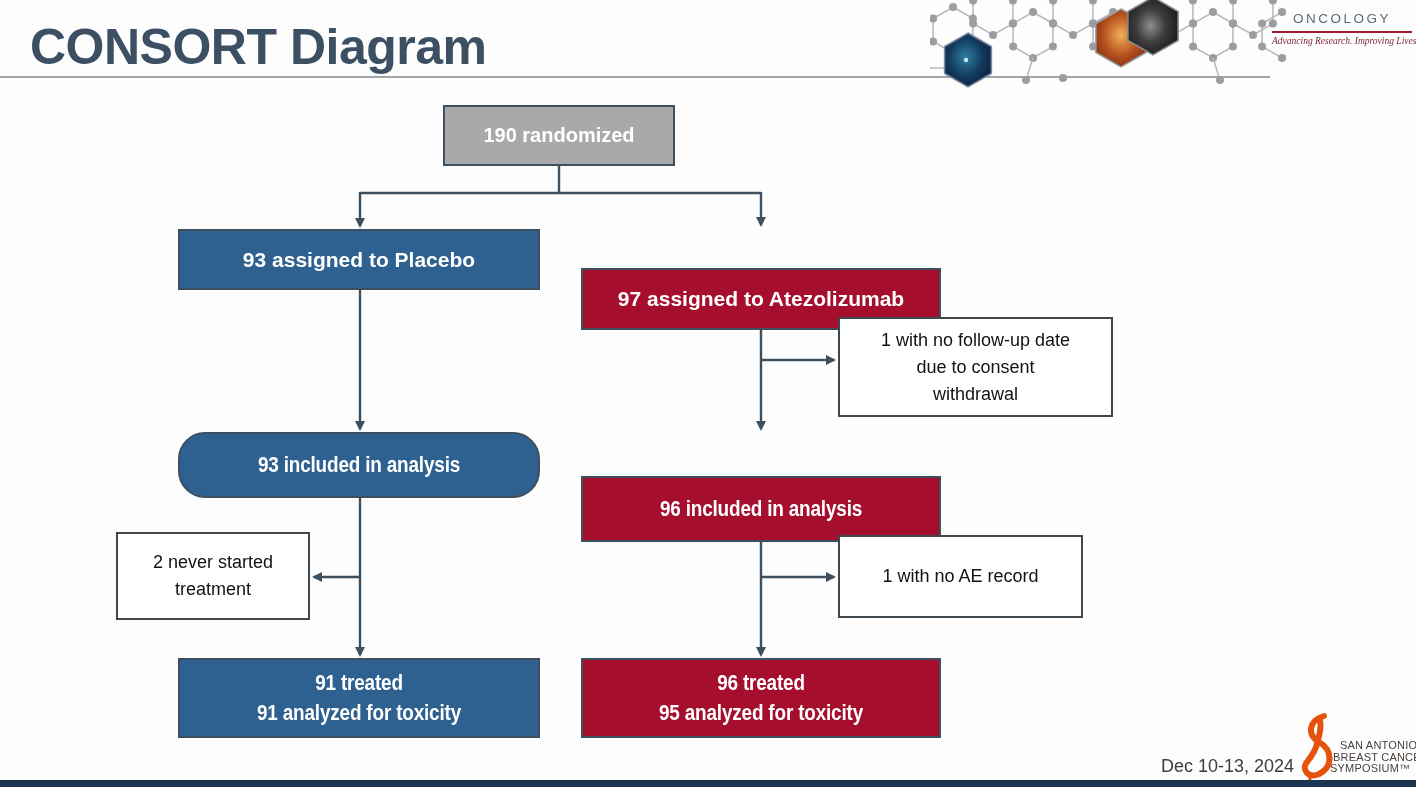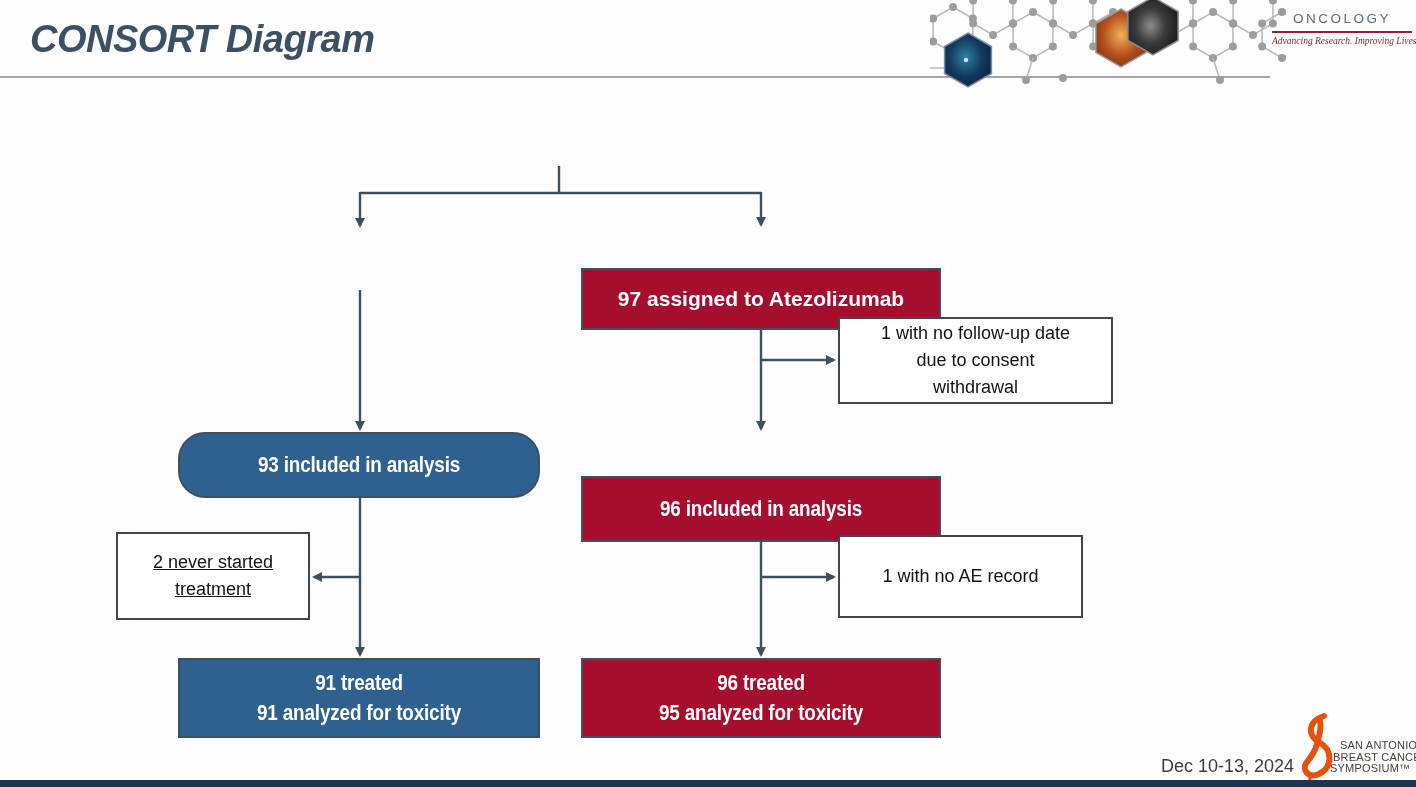--- a/index.html
+++ b/index.html
@@ -3,23 +3,22 @@
 <meta charset="utf-8">
 <style>
   html,body{margin:0;padding:0;background:#e9e9e9;}
   .slide{
     position:relative; width:1416px; height:787px; overflow:hidden;
     background:#fdfdfe; font-family:"Liberation Sans", sans-serif;
   }
   
   .page-title{
     position:absolute; left:30px; top:18px;
-    font-size:38px; font-weight:bold; letter-spacing:-0.5px;
+    font-size:50px; font-weight:bold; letter-spacing:-0.5px;
     color:var(--title-text,#3c4f63);
-    font-style:italic;
   }
   .title-rule{position:absolute; left:0; top:76px; width:1270px; height:2px; background:#a4a4a6;}
   .deco{position:absolute; left:930px; top:0; width:356px; height:96px;}
   .deco #wire polygon{fill:none; stroke:#b8b8ba; stroke-width:1.5;}
   .deco #dots circle{fill:#9c9da1;}
   .nrg{position:absolute; left:1272px; top:6px; width:140px; text-align:center;}
   .nrg-name{font-family:"Liberation Serif",serif; font-size:38px; line-height:1; letter-spacing:1px; color:var(--nrg-red,#9e1b32);}
   .nrg-sub{font-size:13.5px; letter-spacing:2.5px; color:#5d6b78; margin-top:5px;}
   .nrg-rule{height:1.5px; background:var(--nrg-red,#9e1b32); margin-top:5px;}
   .nrg-tag{font-family:"Liberation Serif",serif; font-style:italic; font-size:9.5px; color:#7d2533; margin-top:3px; white-space:nowrap;}
@@ -175,41 +174,47 @@
     <path d="M761 192 L761 225" marker-end="url(#ah)"></path>
     <path d="M360 290 L360 429" marker-end="url(#ah)"></path>
     <path d="M761 290 L761 429" marker-end="url(#ah)"></path>
     <path d="M761 360 L834 360" marker-end="url(#ah)"></path>
     <path d="M360 498 L360 655" marker-end="url(#ah)"></path>
     <path d="M360 577 L314 577" marker-end="url(#ah)"></path>
     <path d="M761 498 L761 655" marker-end="url(#ah)"></path>
     <path d="M761 577 L834 577" marker-end="url(#ah)"></path>
   </svg>
 
-
+  <div class="box gray" style="left:443px; top:105px; width:232px; height:61px;">
+    <span>190 randomized</span>
+  </div>
+
+  <div class="box blue" style="left:178px; top:229px; width:362px; height:61px;">
+    <span>93 assigned to Placebo</span>
+  </div>
 
   <div class="box red" style="left:581px; top:228px; width:360px; height:62px;margin-top:40px;">
     <span>97 assigned to Atezolizumab</span>
   </div>
 
-  <div class="box white" style="left:838px; top:317px; width:275px; height:87px;">
+  <div class="box white" style="left:838px; top:317px; width:275px; height:100px;">
     <span>1 with no follow-up date
 due to consent
 withdrawal</span>
   </div>
 
   <div class="box blue cond" style="left:178px; top:432px; width:362px; height:66px;border-radius:27px;">
     <span>93 included in analysis</span>
   </div>
 
   <div class="box red cond" style="left:581px; top:432px; width:360px; height:66px;margin-top:44px;">
     <span>96 included in analysis</span>
   </div>
 
-  <div class="box white" style="left:116px; top:532px; width:194px; height:88px;text-decoration:underline;">
+  <div class="box white" style="left:116px; top:532px; width:194px; height:88px;">
     <span>2 never started
 treatment</span>
   </div>
 
   <div class="box white" style="left:838px; top:535px; width:245px; height:83px;">
     <span>1 with no AE record</span>
   </div>
 
   <div class="box blue cond two" style="left:178px; top:658px; width:362px; height:80px;">
     <span>91 treated

